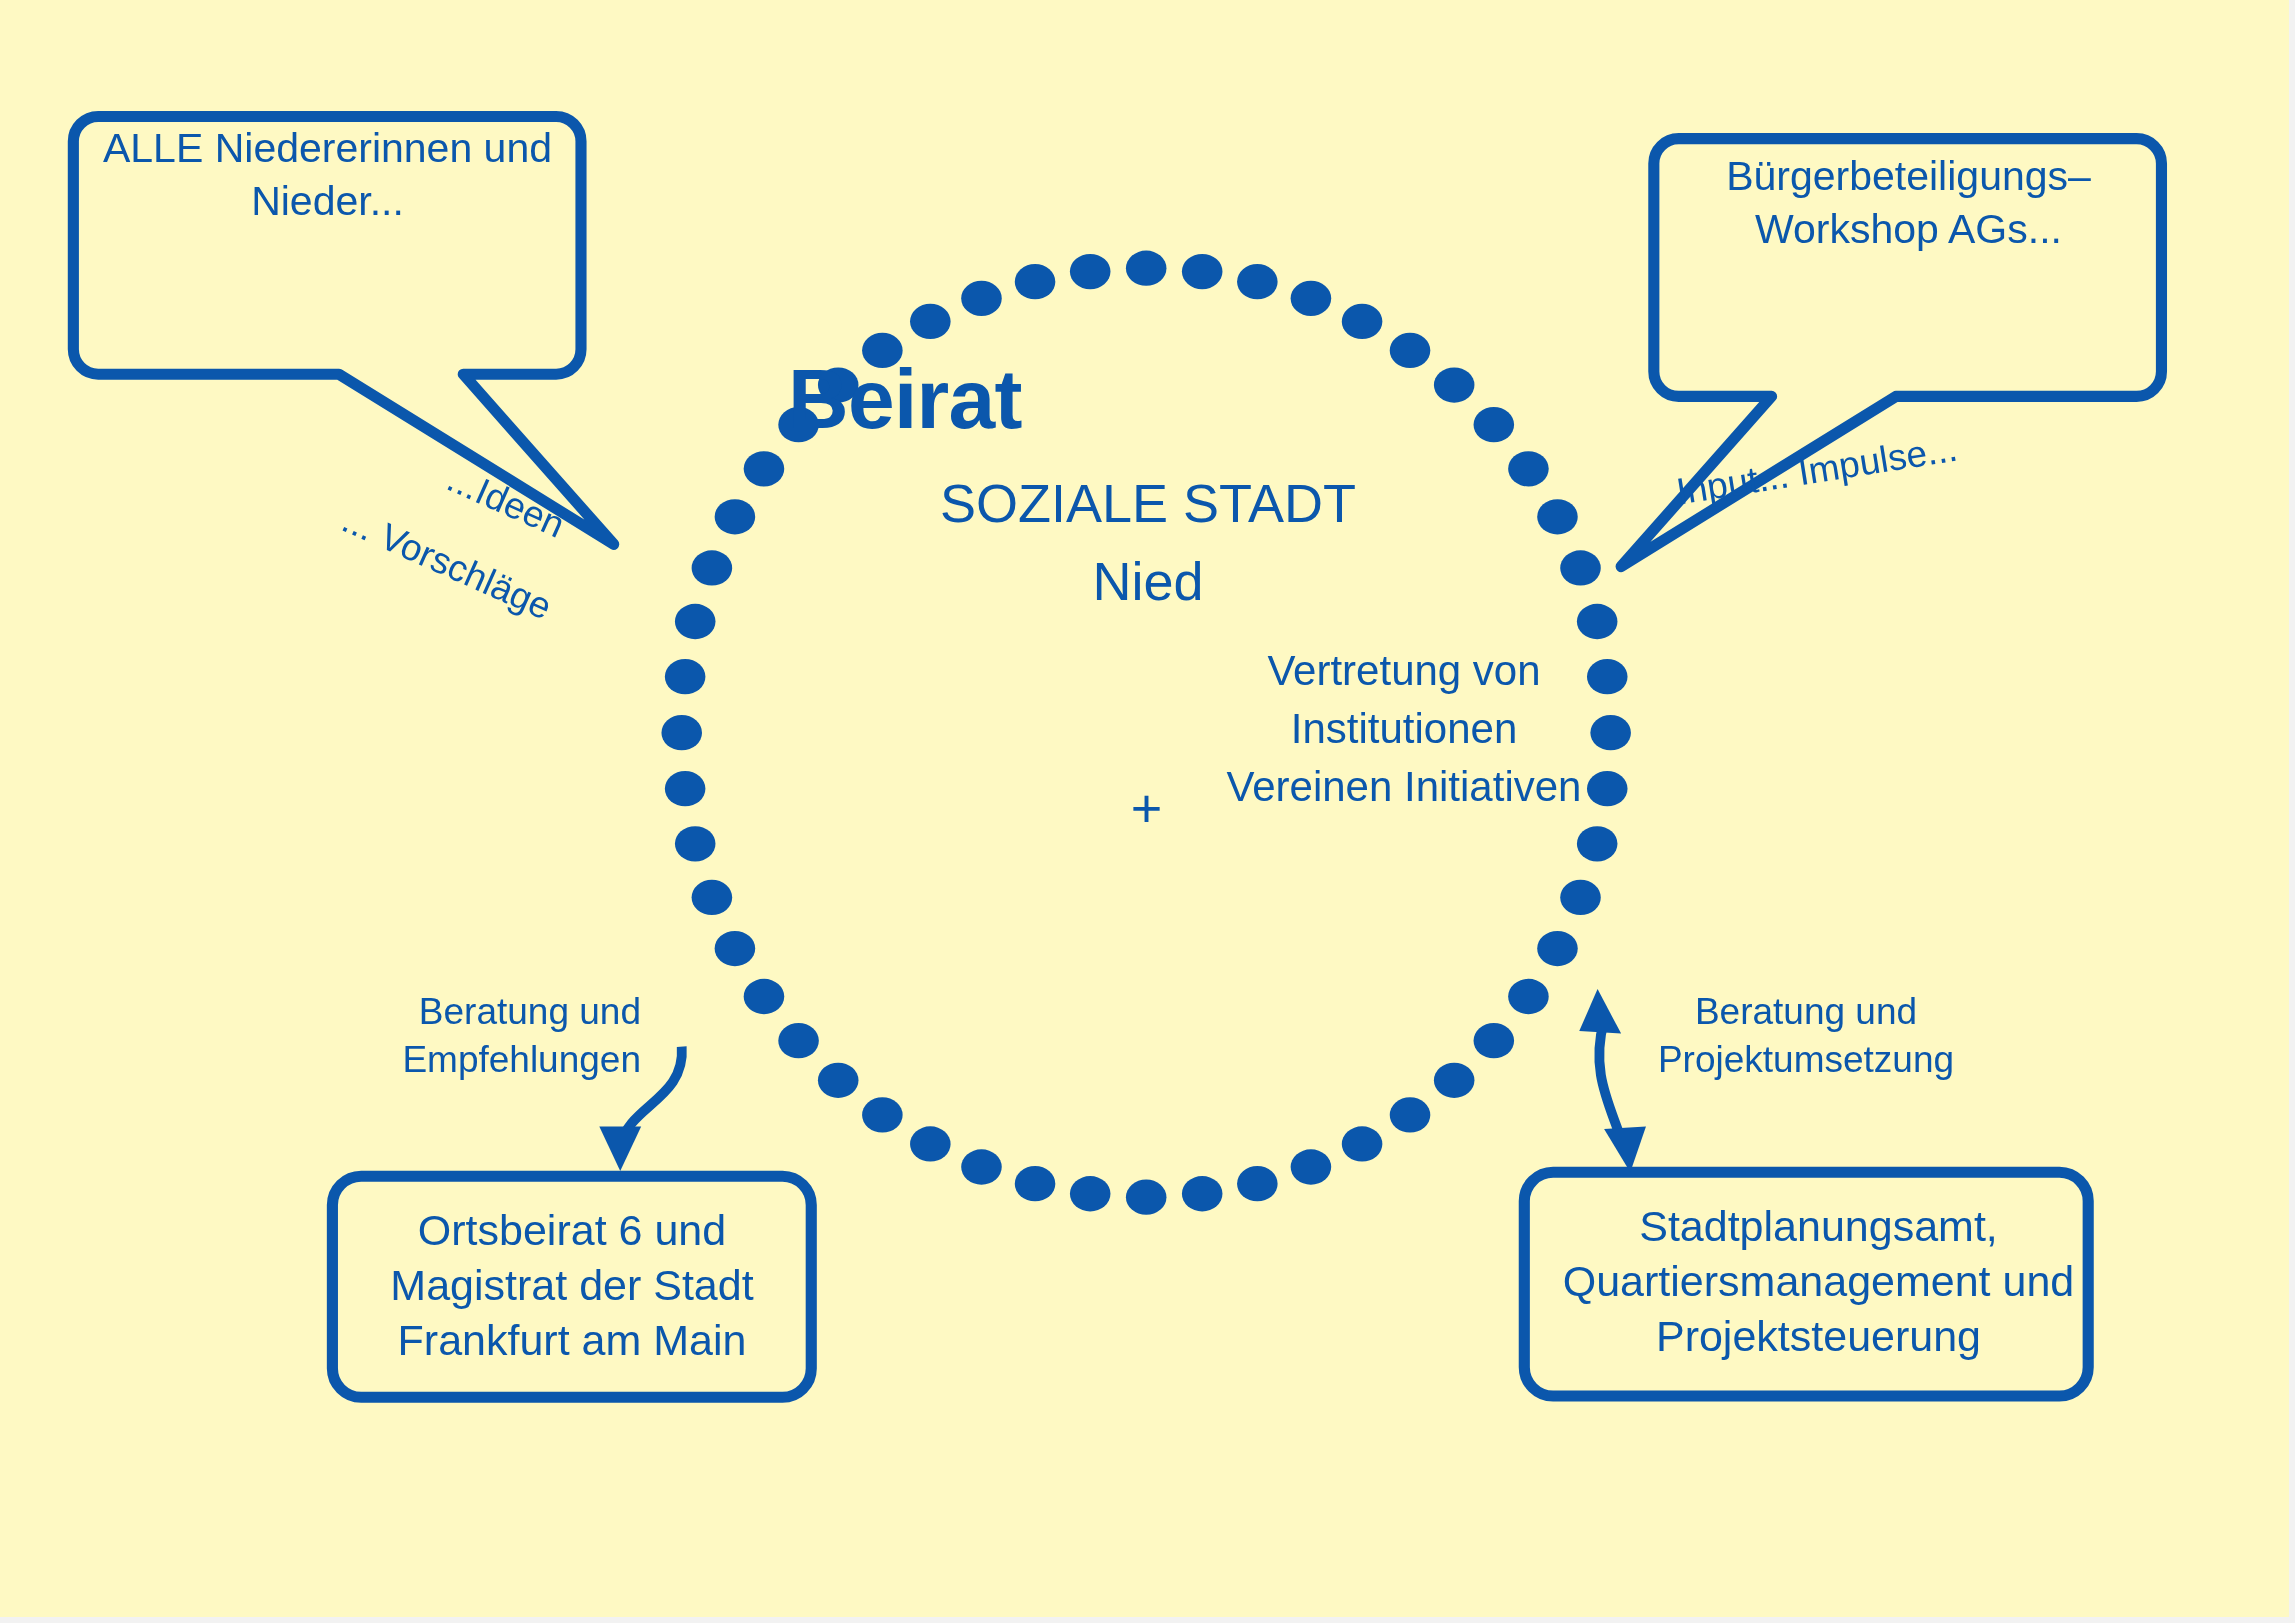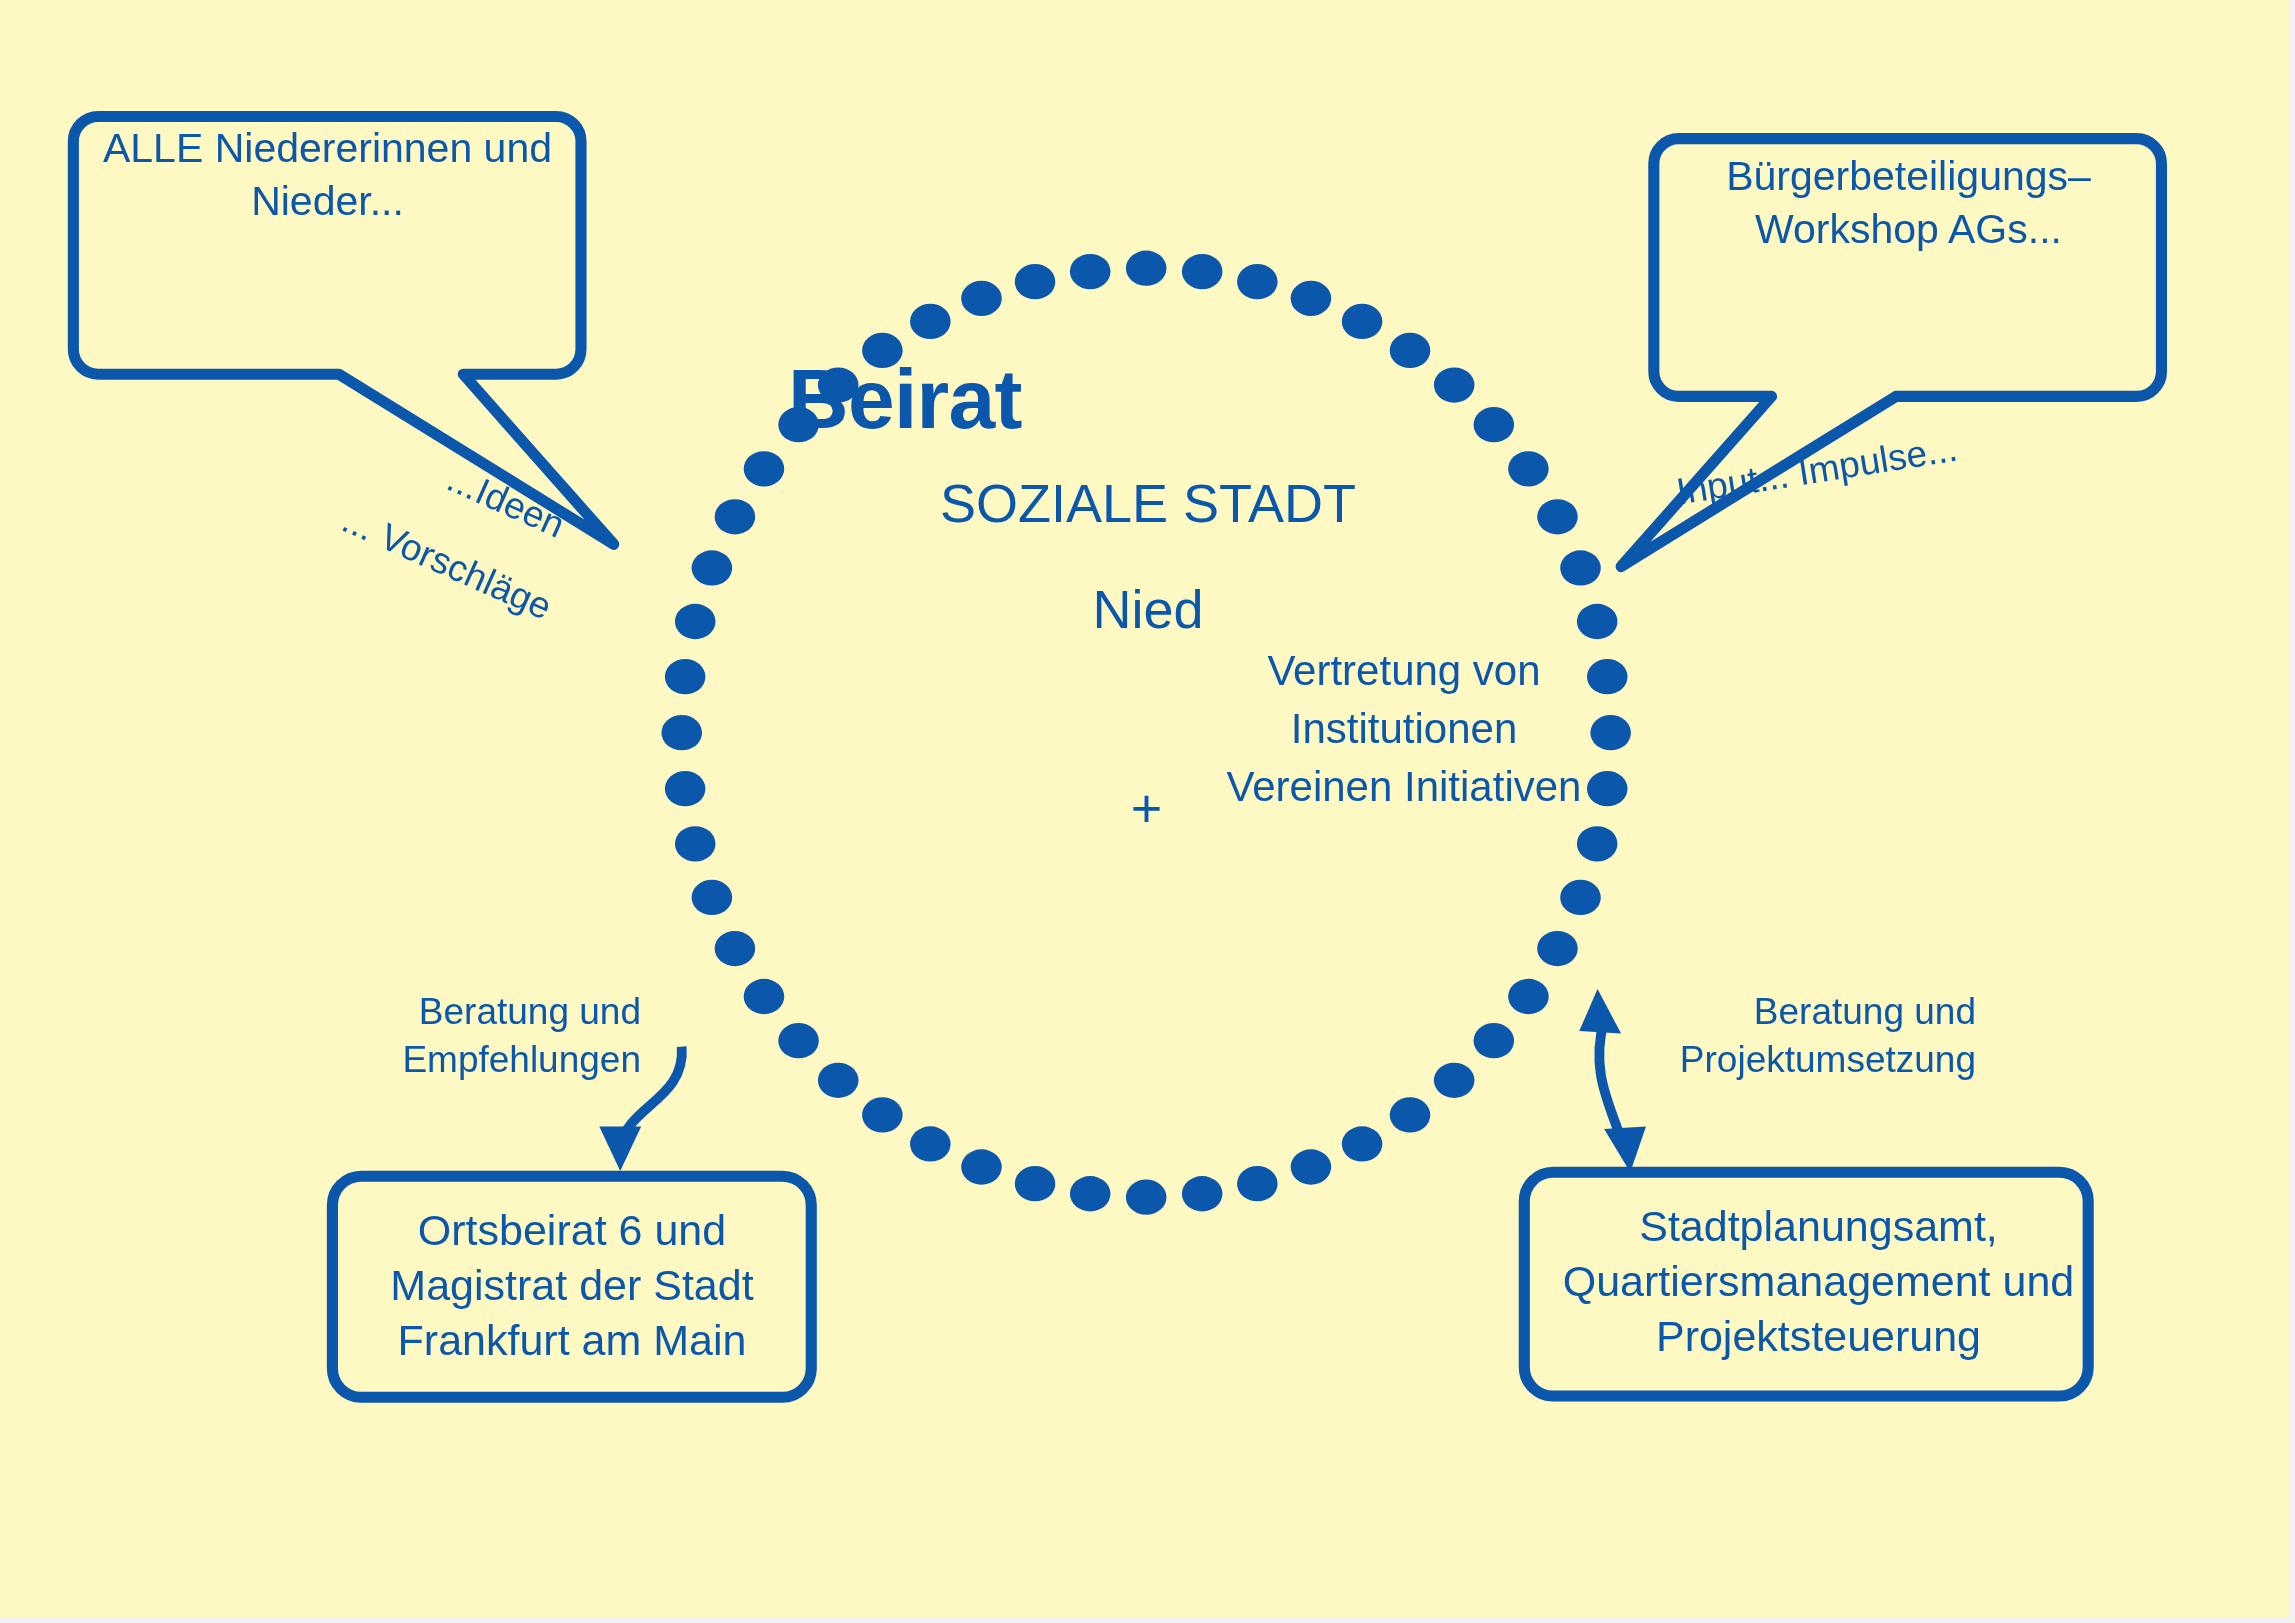--- a/index.html
+++ b/index.html
@@ -50,21 +50,21 @@
     position: absolute; left: 788px; top: 351px; width: 720px;
     text-align: left; font-size: 84px; font-weight: bold;
     letter-spacing: -0.7px;
   }
   #center-sub1 {
     position: absolute; left: 788px; top: 472px; width: 720px;
     text-align: center; font-size: 54px;
   }
   #center-sub2 {
     position: absolute; left: 788px; top: 550px; width: 720px;
-    text-align: center; font-size: 54px; margin-top: 28px;
+    text-align: center; font-size: 54px;
   }
   .col {
     position: absolute; text-align: center; font-size: 42px; line-height: 1.38;
   }
   #col-left  { left: 683px; top: 669px; width: 406px; }
   #col-right { left: 1199px; top: 642px; width: 366px; margin-left: 22px; }
   #plus-sign {
     position: absolute; left: 1094px; top: 777px; width: 105px;
     text-align: center; font-size: 54px;
   }
@@ -88,21 +88,21 @@
     transform: rotate(-9deg); transform-origin: left top;
   }
 
   
   #ann-beratung-left {
     position: absolute; left: 366px; top: 988px; width: 275px;
     text-align: right; font-size: 37px; line-height: 1.30;
   }
   #ann-beratung-right {
     position: absolute; left: 1636px; top: 988px; width: 340px;
-    text-align: right; font-size: 37px; line-height: 1.30;
+    text-align: center; font-size: 37px; line-height: 1.30;
   }
 
   
   .boxtext {
     position: absolute; text-align: center; font-size: 43px; line-height: 1.28;
     color: #0b57ac;
   }
   #box-left-text  { left: 335px;  top: 1203px; width: 474px; }
   #box-right-text { left: 1529px; top: 1199px; width: 539px; padding-left: 20px; }
 </style>

